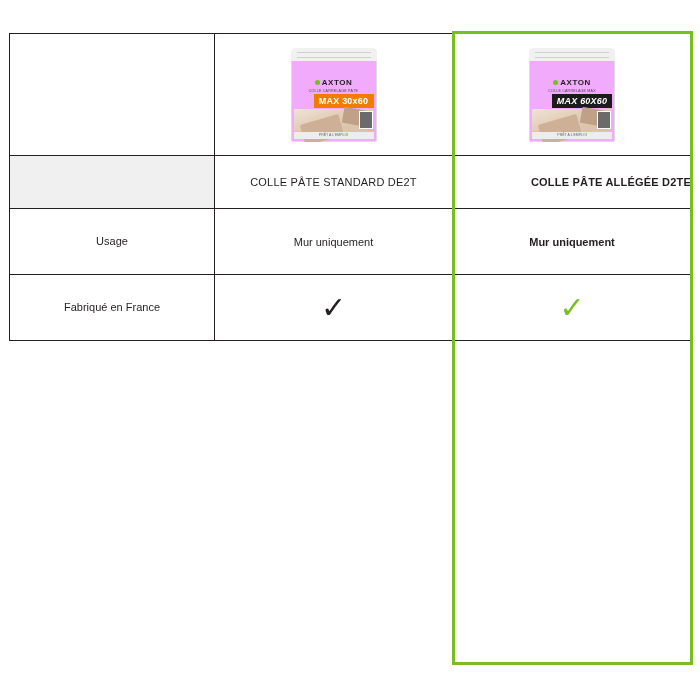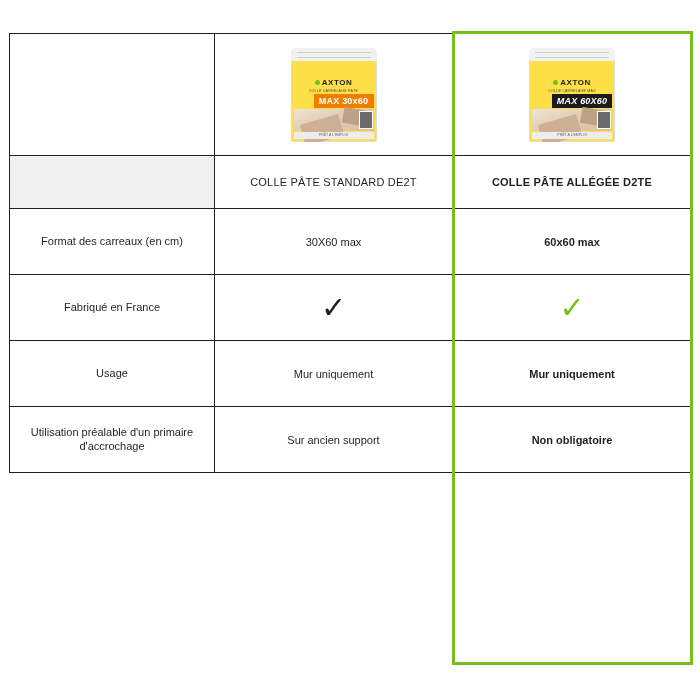--- a/index.html
+++ b/index.html
@@ -63,21 +63,21 @@
     content: "";
     position: absolute;
     left: 6px; right: 6px; top: 4px;
     height: 4px;
     border-top: 1px solid #cfcfcf;
     border-bottom: 1px solid #cfcfcf;
   }
   .pot .body {
     position: absolute;
     left: 0; right: 0; top: 13px; bottom: 0;
-    background: #fde047;
+    background: #f0abfc;
     border: 1px solid #dcdcdc;
     border-top: none;
     box-sizing: border-box;
   }
   .pot .brand {
     position: absolute;
     left: 0; right: 0; top: 17px;
     font-size: 8px;
     font-weight: bold;
     letter-spacing: .5px;
@@ -152,21 +152,21 @@
     color: #666;
   }
 
   
   tr.row-titles td { height: 52px; }
   td.cell-feature-head { background: #f0f0f0; }
   .title-text {
     font-size: 11px;
     letter-spacing: .2px;
   }
-  .title-text.strong { font-weight: bold; }
+  .title-text.strong { font-weight: bold; text-align: right; }
 
   
   tr.row-data td { height: 65px; }
   td.cell-feature {
     font-size: 11px;
     padding: 0 8px;
     line-height: 1.25;
   }
   .val {
     font-size: 11px;
@@ -238,60 +238,42 @@
       <tr class="row-titles">
         <td class="cell-feature-head"></td>
         <td>
           <div class="title-text">COLLE PÂTE STANDARD DE2T</div>
         </td>
         <td>
           <div class="title-text strong">COLLE PÂTE ALLÉGÉE D2TE</div>
         </td>
       </tr>
 
+
       <tr class="row-data">
-        <td class="cell-feature">Format des carreaux (en cm)</td>
-        <td>
-            <div class="val">30X60 max</div>
-          </td>
-        <td>
-            <div class="val bold">60x60 max</div>
+        <td class="cell-feature">Usage</td>
+        <td>
+            <div class="val">Mur uniquement</div>
+          </td>
+        <td>
+            <div class="val bold">Mur uniquement</div>
           </td>
       </tr>
 
       <tr class="row-data">
         <td class="cell-feature">Fabriqué en France</td>
         <td>
             <div class="check dark">✓</div>
           </td>
         <td>
             <div class="check green">✓</div>
           </td>
       </tr>
 
-      <tr class="row-data">
-        <td class="cell-feature">Usage</td>
-        <td>
-            <div class="val">Mur uniquement</div>
-          </td>
-        <td>
-            <div class="val bold">Mur uniquement</div>
-          </td>
-      </tr>
-
-
-
-
-      <tr class="row-data">
-        <td class="cell-feature">Utilisation préalable d'un primaire d'accrochage</td>
-        <td>
-            <div class="val">Sur ancien support</div>
-          </td>
-        <td>
-            <div class="val bold">Non obligatoire</div>
-          </td>
-      </tr>
+
+
+
 
     </tbody>
   </table>
 
   <div class="highlight-frame"></div>
 </div>
 
 </body></html>

